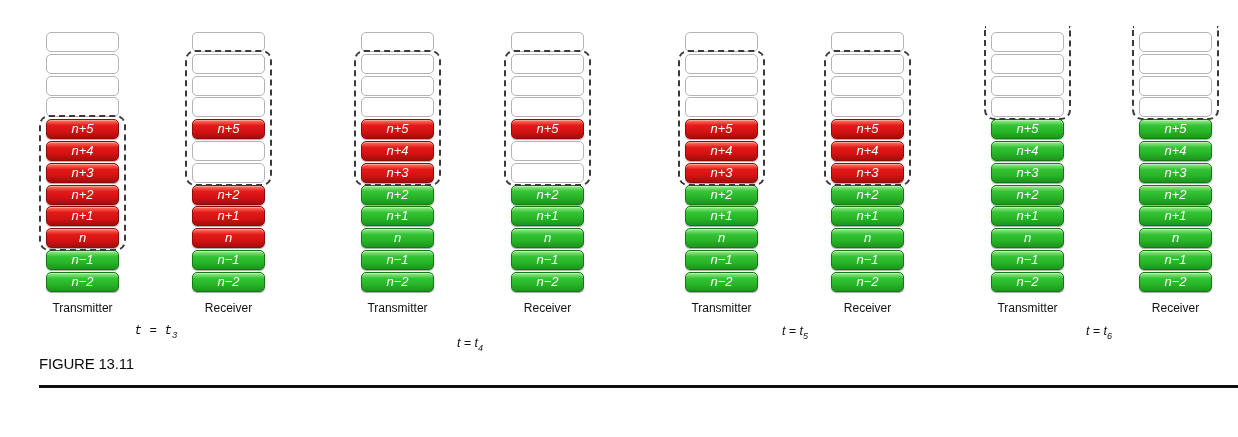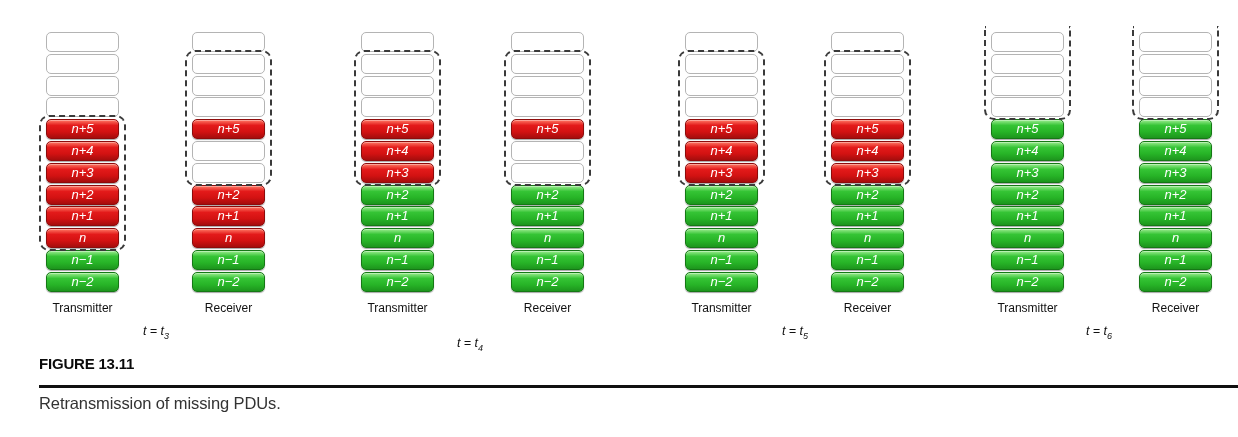--- a/index.html
+++ b/index.html
@@ -33,21 +33,21 @@
     position:absolute;transform:translateX(-50%);
     font-size:12px;color:#111;white-space:nowrap;
   }
   .time{
     position:absolute;transform:translateX(-50%);
     font-size:12.5px;color:#111;white-space:nowrap;font-style:italic;
   }
   .time sub{font-size:9px;}
   .fig-label{
     position:absolute;left:33px;top:355px;
-    font-size:15px;font-weight:700;color:#0b0b0b;letter-spacing:-0.2px;text-align:center;
+    font-size:15px;font-weight:400;color:#0b0b0b;letter-spacing:-0.2px;text-align:center;
   }
   .fig-rule{
     position:absolute;left:33px;top:385px;width:1205px;height:3px;background:#101010;
   }
   .fig-caption{
     position:absolute;left:33px;top:394px;
     font-size:16.5px;color:#333333;letter-spacing:-0.1px;
   }
   .watermark{
     position:absolute;right:14px;top:405px;
@@ -80,21 +80,21 @@
       <div class="slot unacked" style="left: 186px; top: 119.2px;">n+5</div>
       <div class="slot empty" style="left: 186px; top: 141px;"></div>
       <div class="slot empty" style="left: 186px; top: 162.8px;"></div>
       <div class="slot unacked" style="left: 186px; top: 184.6px;">n+2</div>
       <div class="slot unacked" style="left: 186px; top: 206.4px;">n+1</div>
       <div class="slot unacked" style="left: 186px; top: 228.2px;">n</div>
       <div class="slot acked" style="left: 186px; top: 250px;">n−1</div>
       <div class="slot acked" style="left: 186px; top: 271.8px;">n−2</div>
       <div class="win" style="left: 179px; top: 49.8px; width: 87px; height: 136px;"></div>
       <div class="role" style="left: 222.5px; top: 301px;">Receiver</div>
-      <div class="time" style="left: 150px; top: 324px;"><span>t = t</span><sub>3</sub></div>
+      <div class="time" style="left: 150px; top: 324px; font-family: Liberation Mono, monospace;"><span>t = t</span><sub>3</sub></div>
       <div class="slot empty" style="left: 355px; top: 32px;"></div>
       <div class="slot empty" style="left: 355px; top: 53.8px;"></div>
       <div class="slot empty" style="left: 355px; top: 75.6px;"></div>
       <div class="slot empty" style="left: 355px; top: 97.4px;"></div>
       <div class="slot unacked" style="left: 355px; top: 119.2px;">n+5</div>
       <div class="slot unacked" style="left: 355px; top: 141px;">n+4</div>
       <div class="slot unacked" style="left: 355px; top: 162.8px;">n+3</div>
       <div class="slot acked" style="left: 355px; top: 184.6px;">n+2</div>
       <div class="slot acked" style="left: 355px; top: 206.4px;">n+1</div>
       <div class="slot acked" style="left: 355px; top: 228.2px;">n</div>
@@ -171,14 +171,13 @@
       <div class="slot acked" style="left: 1133px; top: 206.4px;">n+1</div>
       <div class="slot acked" style="left: 1133px; top: 228.2px;">n</div>
       <div class="slot acked" style="left: 1133px; top: 250px;">n−1</div>
       <div class="slot acked" style="left: 1133px; top: 271.8px;">n−2</div>
       <div class="win open" style="left: 1126px; top: 26px; width: 87px; height: 94.4px;"></div>
       <div class="role" style="left: 1169.5px; top: 301px;">Receiver</div>
       <div class="time" style="left: 1093px; top: 324px;"><span>t = t</span><sub>6</sub></div>
     </div>
   <div class="fig-label">FIGURE 13.11</div>
   <div class="fig-rule"></div>
-  <div class="fig-caption">Retransmission of missing PDUs.</div>
 </div>
 
 </body></html>

